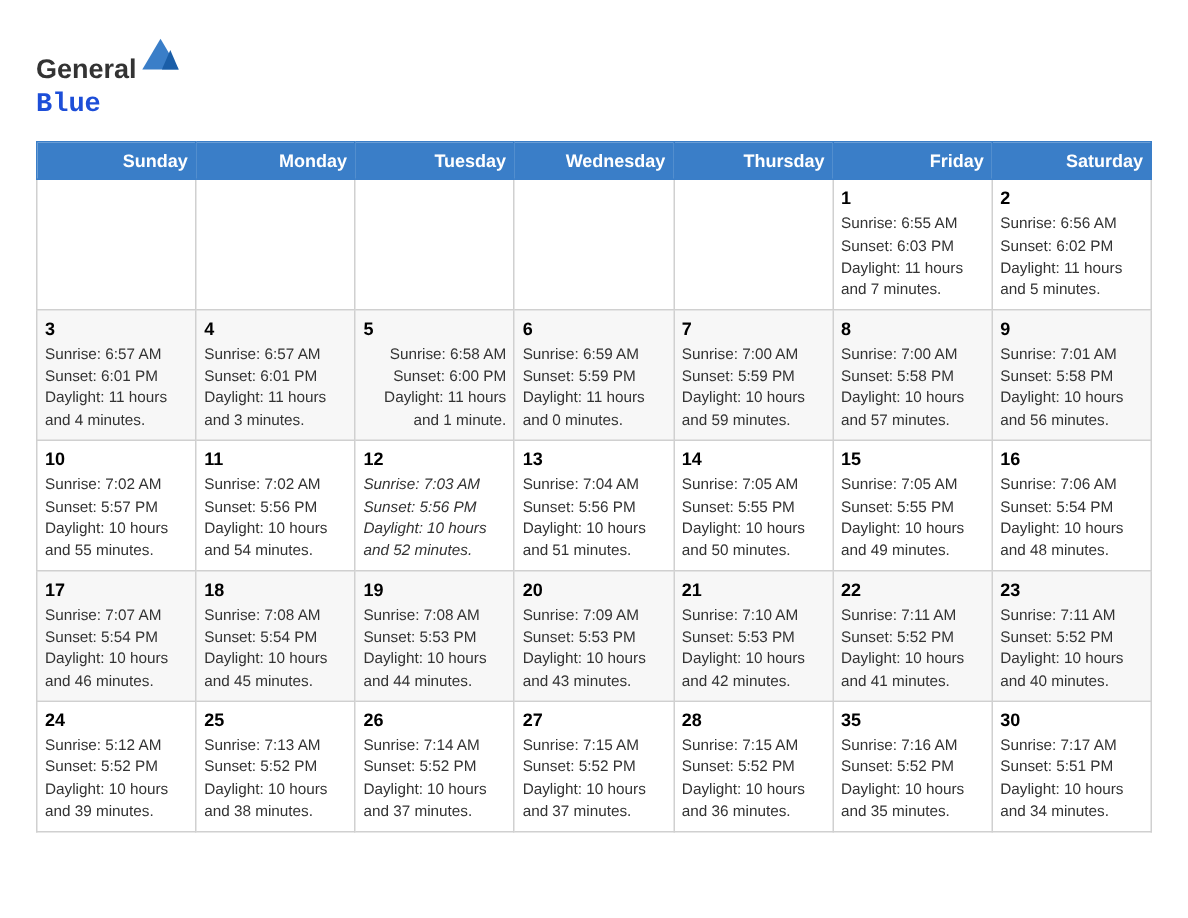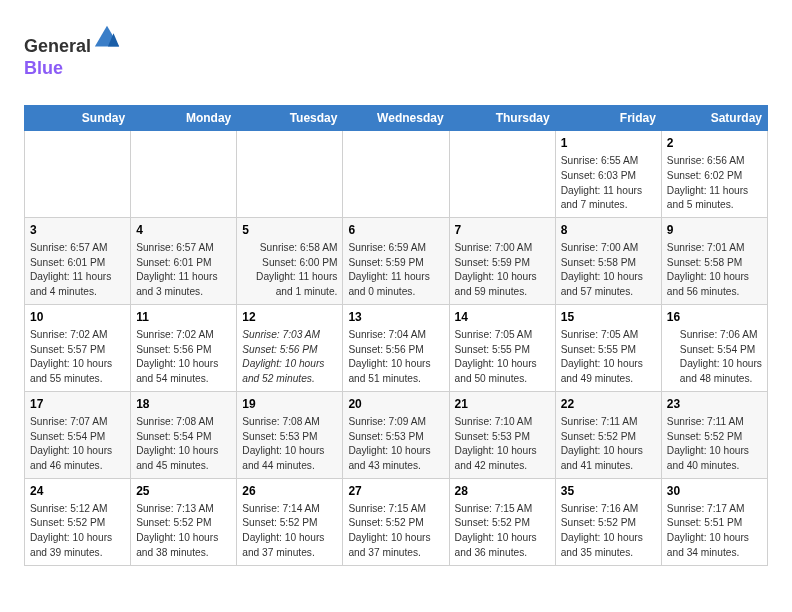--- a/index.html
+++ b/index.html
@@ -7,34 +7,34 @@
       font-family: Arial, sans-serif;
       background: #fff;
       width: 792px;
       min-height: 612px;
       padding: 20px 24px 16px 24px;
     }
     .header {
       display: flex;
       align-items: flex-start;
       justify-content: space-between;
-      margin-bottom: 26px;
+      margin-bottom: 13px;
     }
     .logo {
       display: flex;
       align-items: center;
       margin-top: 4px;
     }
     .logo-text {
       font-size: 18px;
       font-weight: bold;
       line-height: 1.2;
     }
     .logo-general { color: #333; }
-    .logo-blue { color: #8b5cf6; }
+    .logo-blue { color: #1d4ed8; font-family: Liberation Mono, monospace; }
     .logo-icon {
       width: 28px;
       height: 28px;
       margin-left: 2px;
     }
     .title-block {
       text-align: right;
     }
     .month-title {
       font-size: 36px;
@@ -231,21 +231,21 @@
         </td>
         <td>
           <span class="day-num">15</span>
           <div class="day-info" style="white-space: pre-line;">Sunrise: 7:05 AM
 Sunset: 5:55 PM
 Daylight: 10 hours
 and 49 minutes.</div>
         </td>
         <td>
           <span class="day-num">16</span>
-          <div class="day-info" style="white-space: pre-line; margin-left: 13px;">Sunrise: 7:06 AM
+          <div class="day-info" style="white-space: pre-line;">Sunrise: 7:06 AM
 Sunset: 5:54 PM
 Daylight: 10 hours
 and 48 minutes.</div>
         </td>
       </tr>
       <tr>
         <td>
           <span class="day-num">17</span>
           <div class="day-info" style="white-space: pre-line;">Sunrise: 7:07 AM
 Sunset: 5:54 PM

